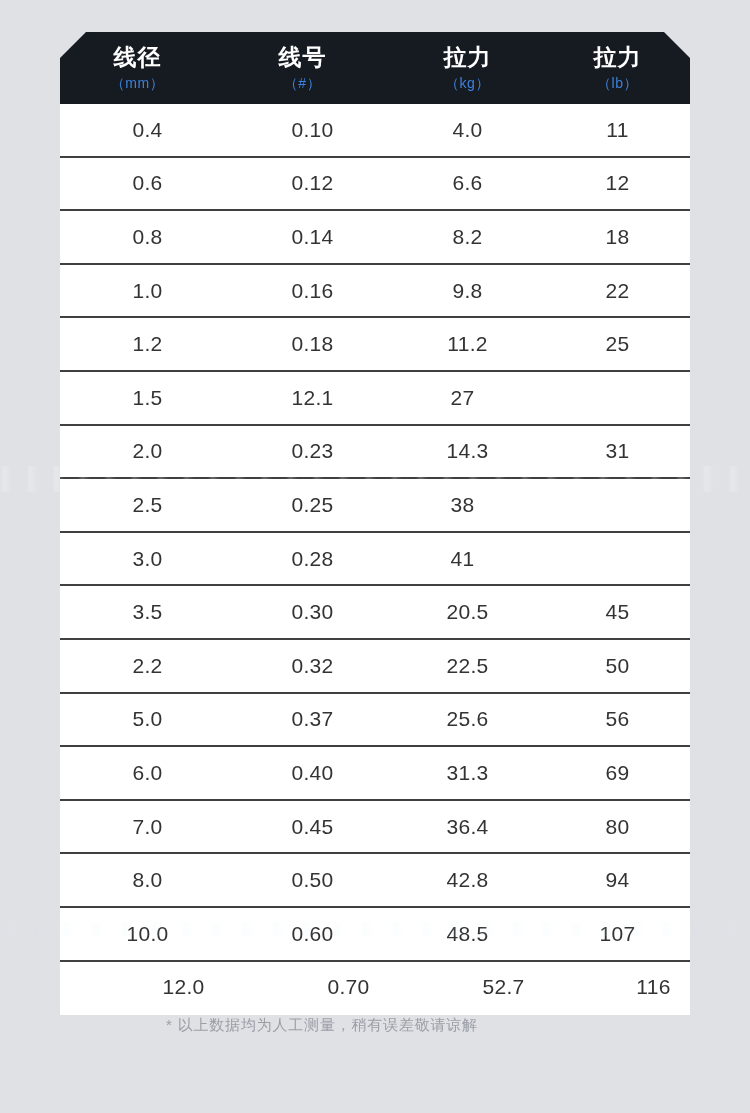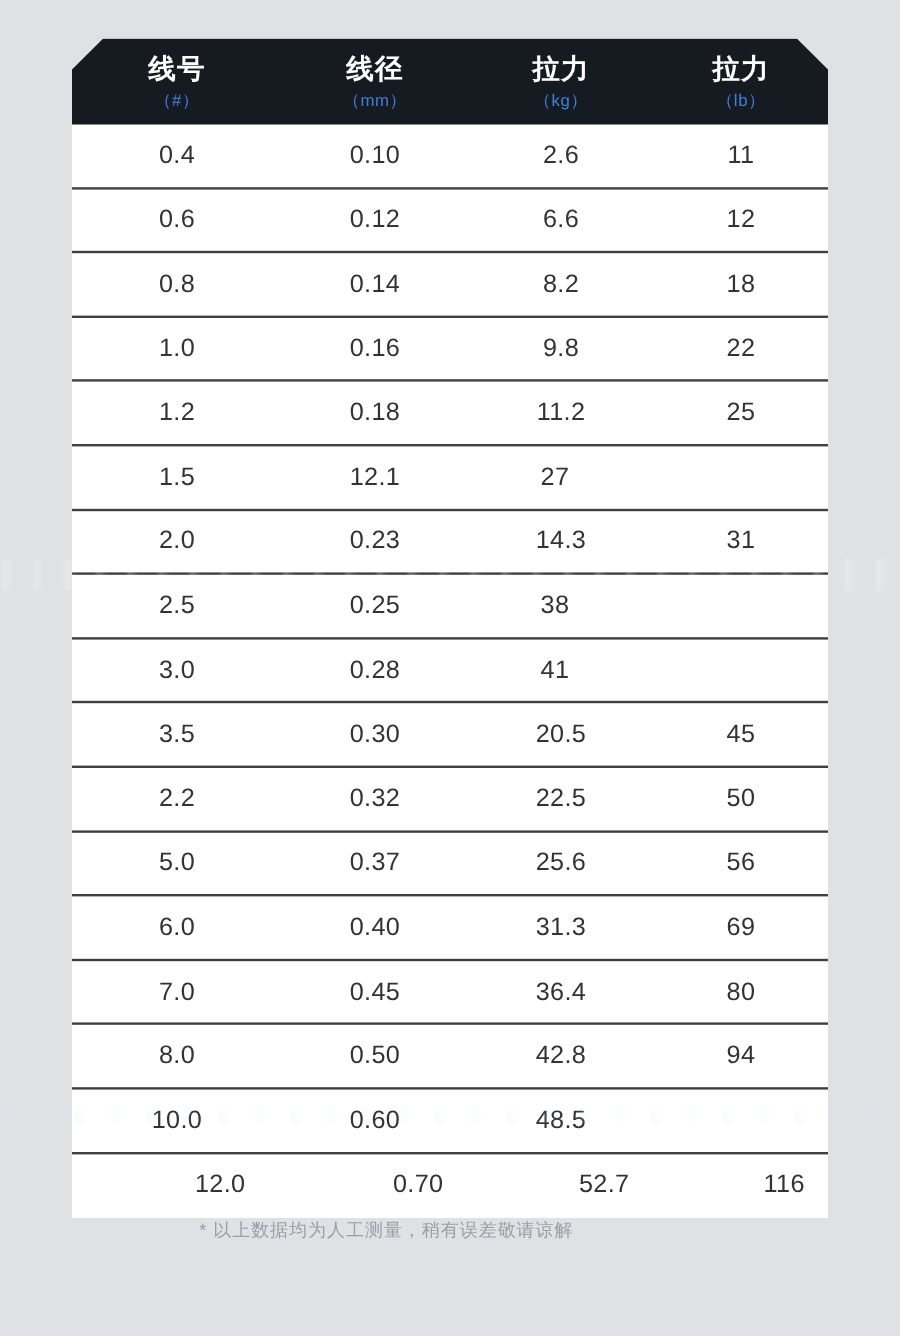--- a/index.html
+++ b/index.html
@@ -138,43 +138,43 @@
 <body>
 
 <div class="page">
 
   <div class="watermark-band"></div>
   <div class="watermark-band2"></div>
 
   <div class="table-wrap">
 
     <div class="thead">
+      <div class="th col2">
+        <span class="th-main">线径</span>
+        <span class="th-sub">（mm）</span>
+      </div>
       <div class="th col1">
         <span class="th-main">线号</span>
         <span class="th-sub">（#）</span>
       </div>
-      <div class="th col2">
-        <span class="th-main">线径</span>
-        <span class="th-sub">（mm）</span>
-      </div>
       <div class="th col3">
         <span class="th-main">拉力</span>
         <span class="th-sub">（kg）</span>
       </div>
       <div class="th col4">
         <span class="th-main">拉力</span>
         <span class="th-sub">（lb）</span>
       </div>
     </div>
 
     <div class="tbody" id="table-body">
         <div class="trow">
           <div class="td col1">0.4</div>
           <div class="td col2">0.10</div>
-          <div class="td col3">2.6</div>
+          <div class="td col3">4.0</div>
           <div class="td col4">11</div>
         </div>
         <div class="trow">
           <div class="td col1">0.6</div>
           <div class="td col2">0.12</div>
           <div class="td col3">6.6</div>
           <div class="td col4">12</div>
         </div>
         <div class="trow">
           <div class="td col1">0.8</div>
@@ -248,20 +248,21 @@
         <div class="trow">
           <div class="td col1">8.0</div>
           <div class="td col2">0.50</div>
           <div class="td col3">42.8</div>
           <div class="td col4">94</div>
         </div>
         <div class="trow">
           <div class="td col1">10.0</div>
           <div class="td col2">0.60</div>
           <div class="td col3">48.5</div>
+          <div class="td col4">107</div>
         </div>
         <div class="trow">
           <div class="td col1">12.0</div>
           <div class="td col2">0.70</div>
           <div class="td col3">52.7</div>
           <div class="td col4">116</div>
         </div>
       </div>
 
   </div>

